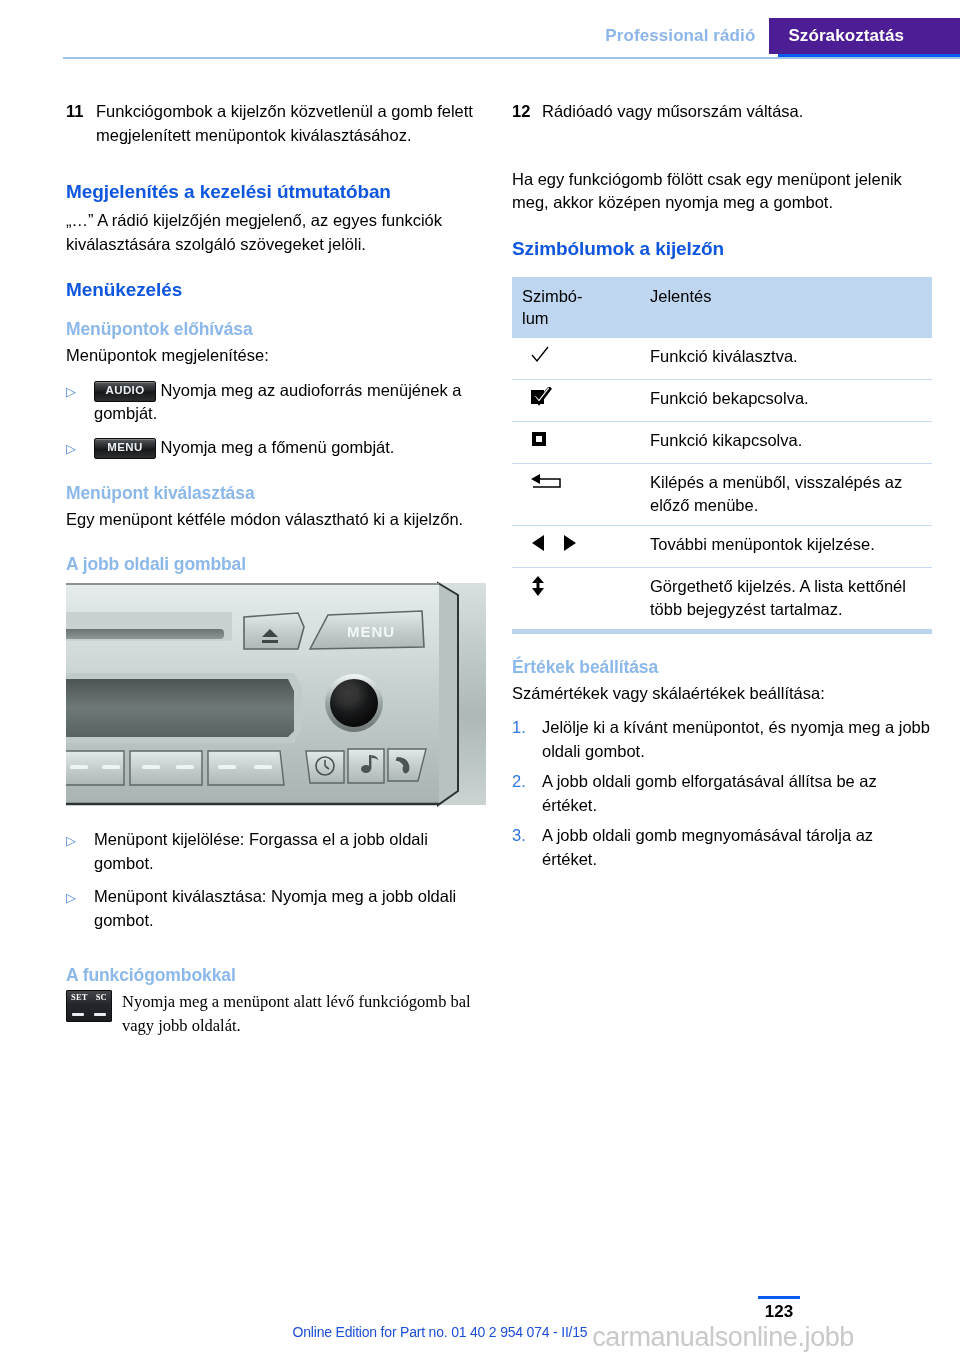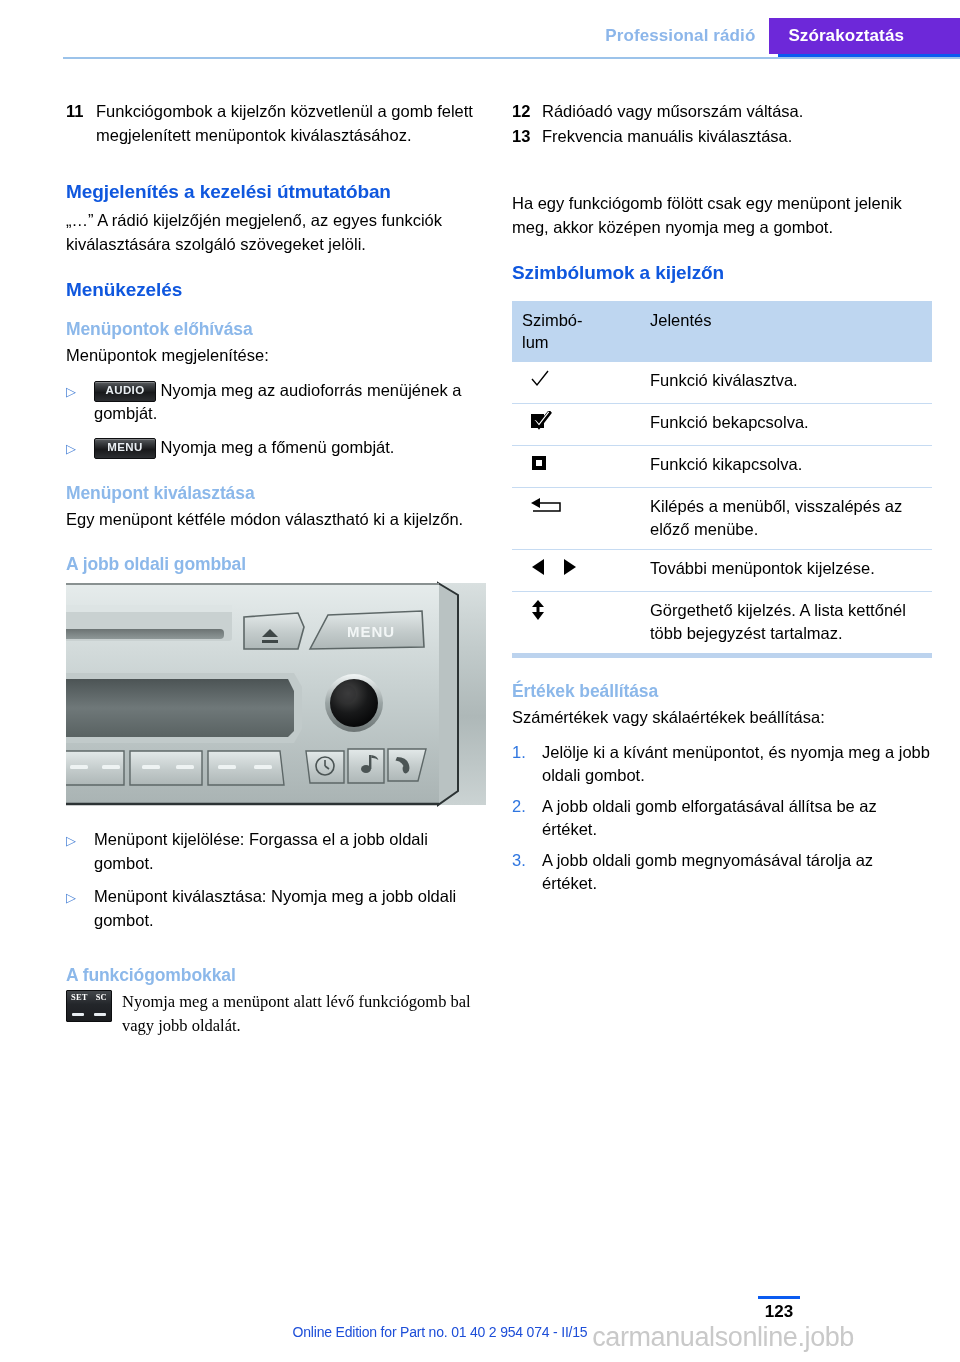--- a/index.html
+++ b/index.html
@@ -36,21 +36,21 @@
     align-items: center;
     padding: 0 14px 0 0;
     font-size: 17px;
     font-weight: bold;
     color: #8cb6ea;
     letter-spacing: 0.1px;
   }
   .header-section {
     display: flex;
     align-items: center;
-    background: #6d28d9;
+    background: #4c1d95;
     color: #ffffff;
     font-size: 17px;
     font-weight: bold;
     padding: 0 56px 0 19px;
     letter-spacing: 0.1px;
   }
   .header-rule {
     position: absolute;
     left: 63px;
     right: 0;
@@ -514,24 +514,20 @@
       <span class="setsc-text">Nyomja meg a menüpont alatt lévő funkciógomb bal vagy jobb oldalát.</span>
     </div>
 
   </div>
 
   <div class="col col-right">
 
     <div class="legend-item">
       <div class="legend-num">12</div>
       <div class="legend-text">Rádióadó vagy műsorszám váltása.</div>
-    </div>
-    <div class="legend-item">
-      <div class="legend-num">13</div>
-      <div class="legend-text">Frekvencia manuális kiválasztása.</div>
     </div>
 
     <div class="gap-l"></div>
     <div class="gap-s"></div>
 
     <p class="para">Ha egy funkciógomb fölött csak egy menüpont jelenik meg, akkor középen nyomja meg a gombot.</p>
 
     <div class="gap-m"></div>
 
     <h2 class="h-main">Szimbólumok a kijelzőn</h2>

